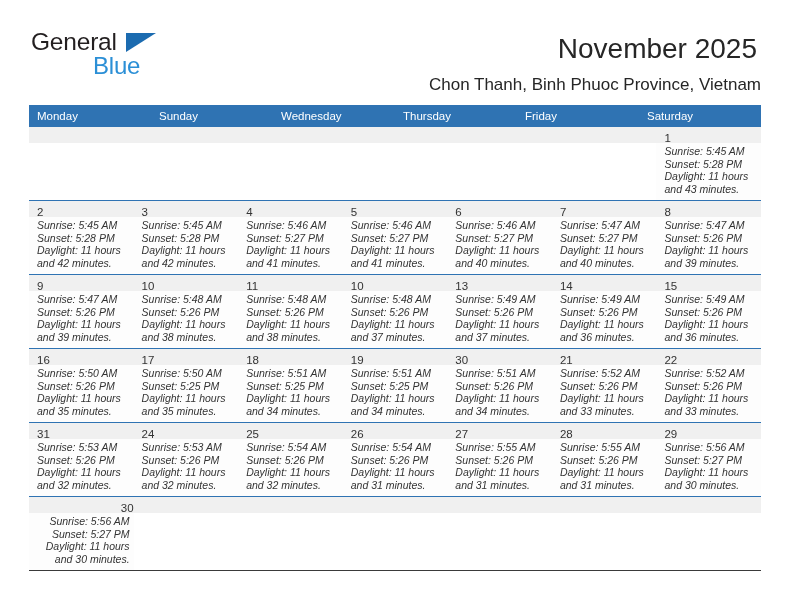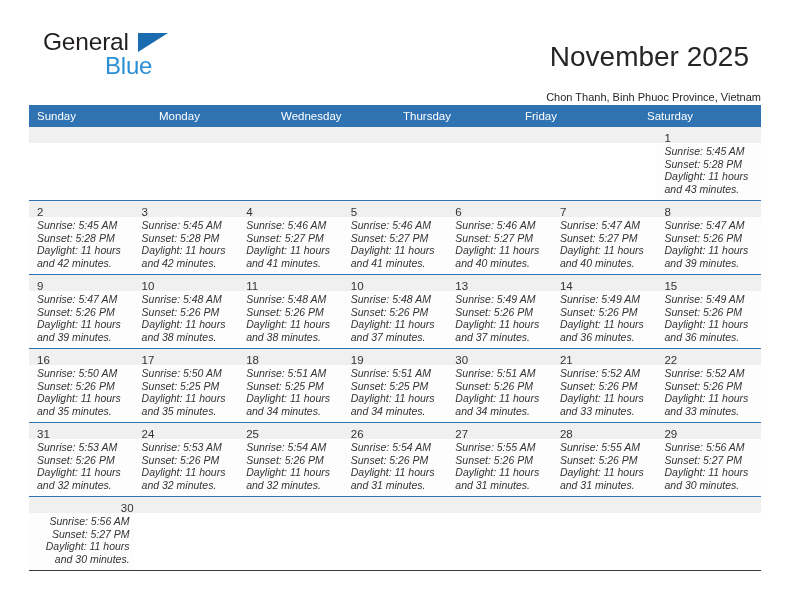--- a/index.html
+++ b/index.html
@@ -18,21 +18,21 @@
   .page {
     position: relative;
     width: 792px;
     height: 612px;
     box-sizing: border-box;
   }
 
   
   .header {
     position: absolute;
-    left: 43px;
+    left: 31px;
     top: 28px;
     right: 31px;
     height: 70px;
   }
 
   .brand {
     position: absolute;
     left: 0;
     top: 0;
     width: 210px;
@@ -72,24 +72,24 @@
     right: 0;
     top: 0;
     text-align: right;
   }
   .cal-title {
     font-size: 28px;
     color: #262626;
     line-height: 34px;
     white-space: nowrap;
     font-weight: normal;
-    margin: 12px;
+    margin: 4px;
   }
   .cal-subtitle {
-    font-size: 11px;
+    font-size: 17px;
     color: #262626;
     line-height: 22px;
     white-space: nowrap;
     margin: 8px 0 0 0;
     font-weight: normal;
   }
 
   
   .calendar {
     position: absolute;
@@ -169,22 +169,22 @@
 
     <div class="titles">
       <h1 class="cal-title">November 2025</h1>
       <h2 class="cal-subtitle">Chon Thanh, Binh Phuoc Province, Vietnam</h2>
     </div>
 
   </div>
 
   <div class="calendar">
     <div class="weekday-row">
+        <div class="weekday">Monday</div>
         <div class="weekday">Sunday</div>
-        <div class="weekday">Monday</div>
         <div class="weekday">Wednesday</div>
         <div class="weekday">Thursday</div>
         <div class="weekday">Friday</div>
         <div class="weekday">Saturday</div>
       </div>
     <div class="weeks">
         <div class="week">
           <div class="day-cell empty blank">
             <div class="day-num-band"><span class="day-num"></span></div>
           </div>

